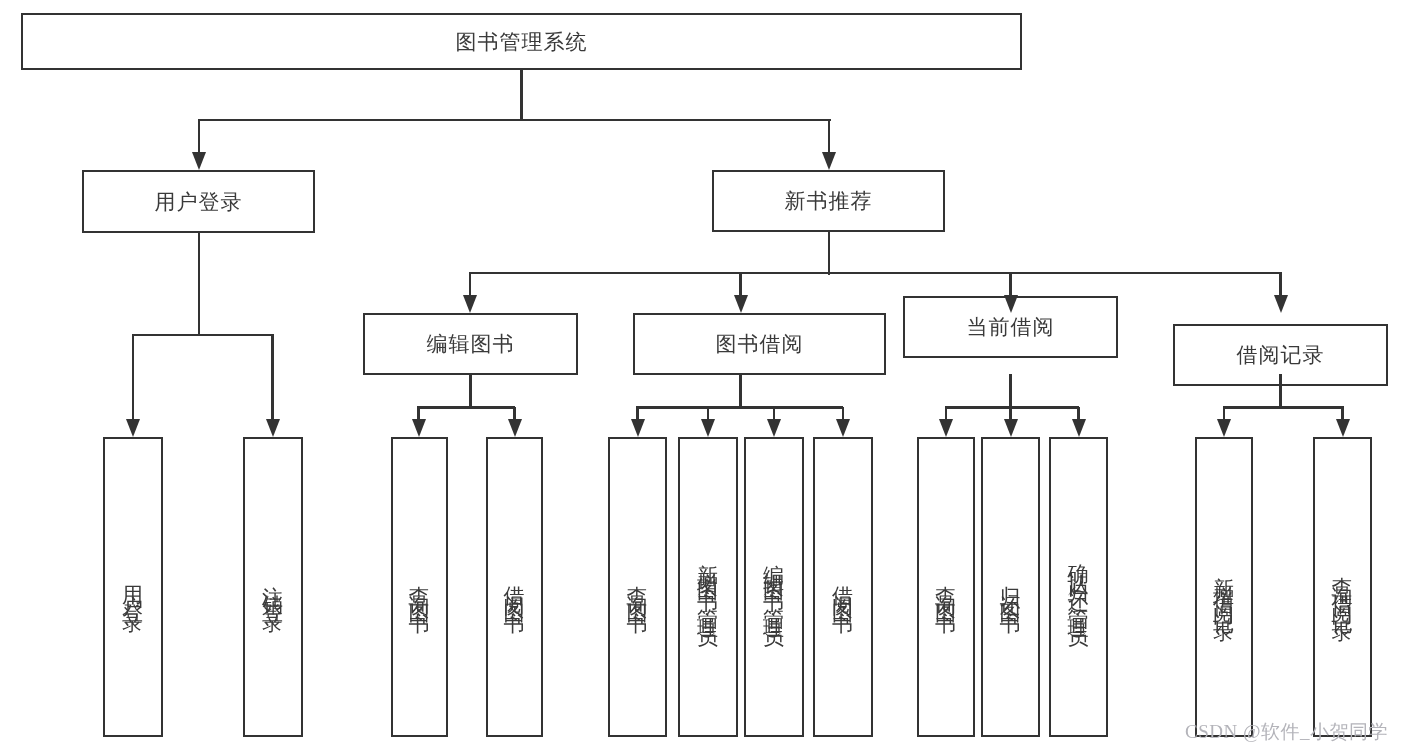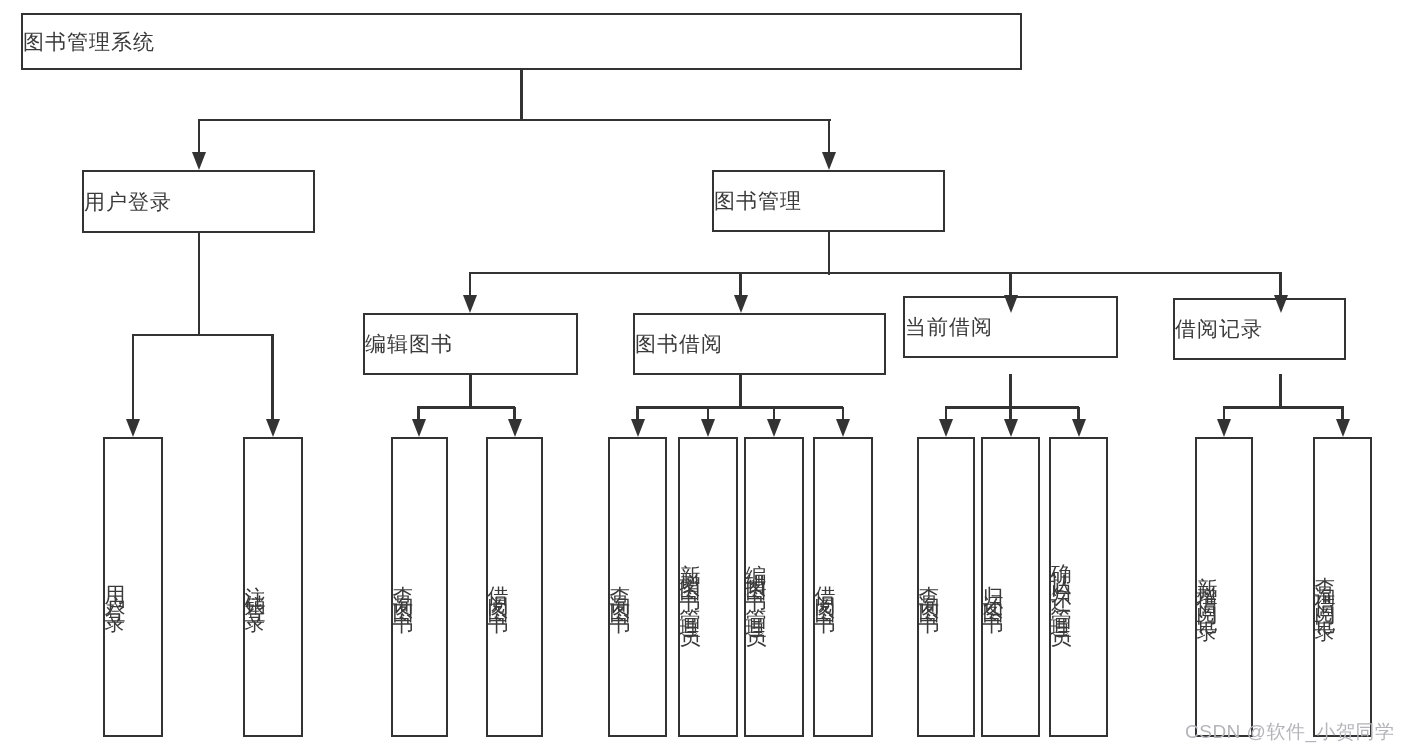--- a/index.html
+++ b/index.html
@@ -8,21 +8,21 @@
     width:1405px;height:747px;
     background:#ffffff;
     font-family:"Liberation Sans", sans-serif;
     overflow:hidden;
   }
   .box{
     position:absolute;
     box-sizing:border-box;
     border:2.5px solid #333333;
     background:#ffffff;
-    display:flex;align-items:center;
+    display:flex;align-items:center;justify-content:center;
     color:#3a3a3a;
   }
   .hlbl{
     font-size:21px;
     letter-spacing:1px;
     white-space:nowrap;
   }
   .vbox{top:437px;height:300px;}
   .vlbl{
     writing-mode:vertical-rl;
@@ -39,52 +39,53 @@
     border-right:7px solid transparent;
     border-top:18px solid #333333;
   }
   .watermark{
     position:absolute;
     left:1185px;top:719px;
     font-size:19px;
     color:#b4b4ba;
     white-space:nowrap;
     letter-spacing:0.5px;
+    font-family:Liberation Serif, serif;
   }
 </style>
 </head>
 <body>
 
 <div id="stage">
 
   <div class="box" style="left:21px;top:13px;width:1001px;height:57px">
     <span class="hlbl">图书管理系统</span>
   </div>
 
   <div class="box" style="left:82px;top:170px;width:233px;height:63px">
     <span class="hlbl">用户登录</span>
   </div>
 
   <div class="box" style="left:712px;top:170px;width:233px;height:62px">
-    <span class="hlbl">图书管理</span>
+    <span class="hlbl">新书推荐</span>
   </div>
 
   <div class="box" style="left:363px;top:313px;width:215px;height:62px">
     <span class="hlbl">编辑图书</span>
   </div>
 
   <div class="box" style="left:633px;top:313px;width:253px;height:62px">
     <span class="hlbl">图书借阅</span>
   </div>
 
   <div class="box" style="left:903px;top:296px;width:215px;height:62px">
     <span class="hlbl">当前借阅</span>
   </div>
 
-  <div class="box" style="left:1173px;top:298px;width:173px;height:62px">
+  <div class="box" style="left:1173px;top:324px;width:215px;height:62px">
     <span class="hlbl">借阅记录</span>
   </div>
 
   <div class="box vbox" style="left:103px;width:60px">
     <span class="vlbl">用户登录</span>
   </div>
   <div class="box vbox" style="left:243px;width:60px">
     <span class="vlbl">注销登录</span>
   </div>
 

